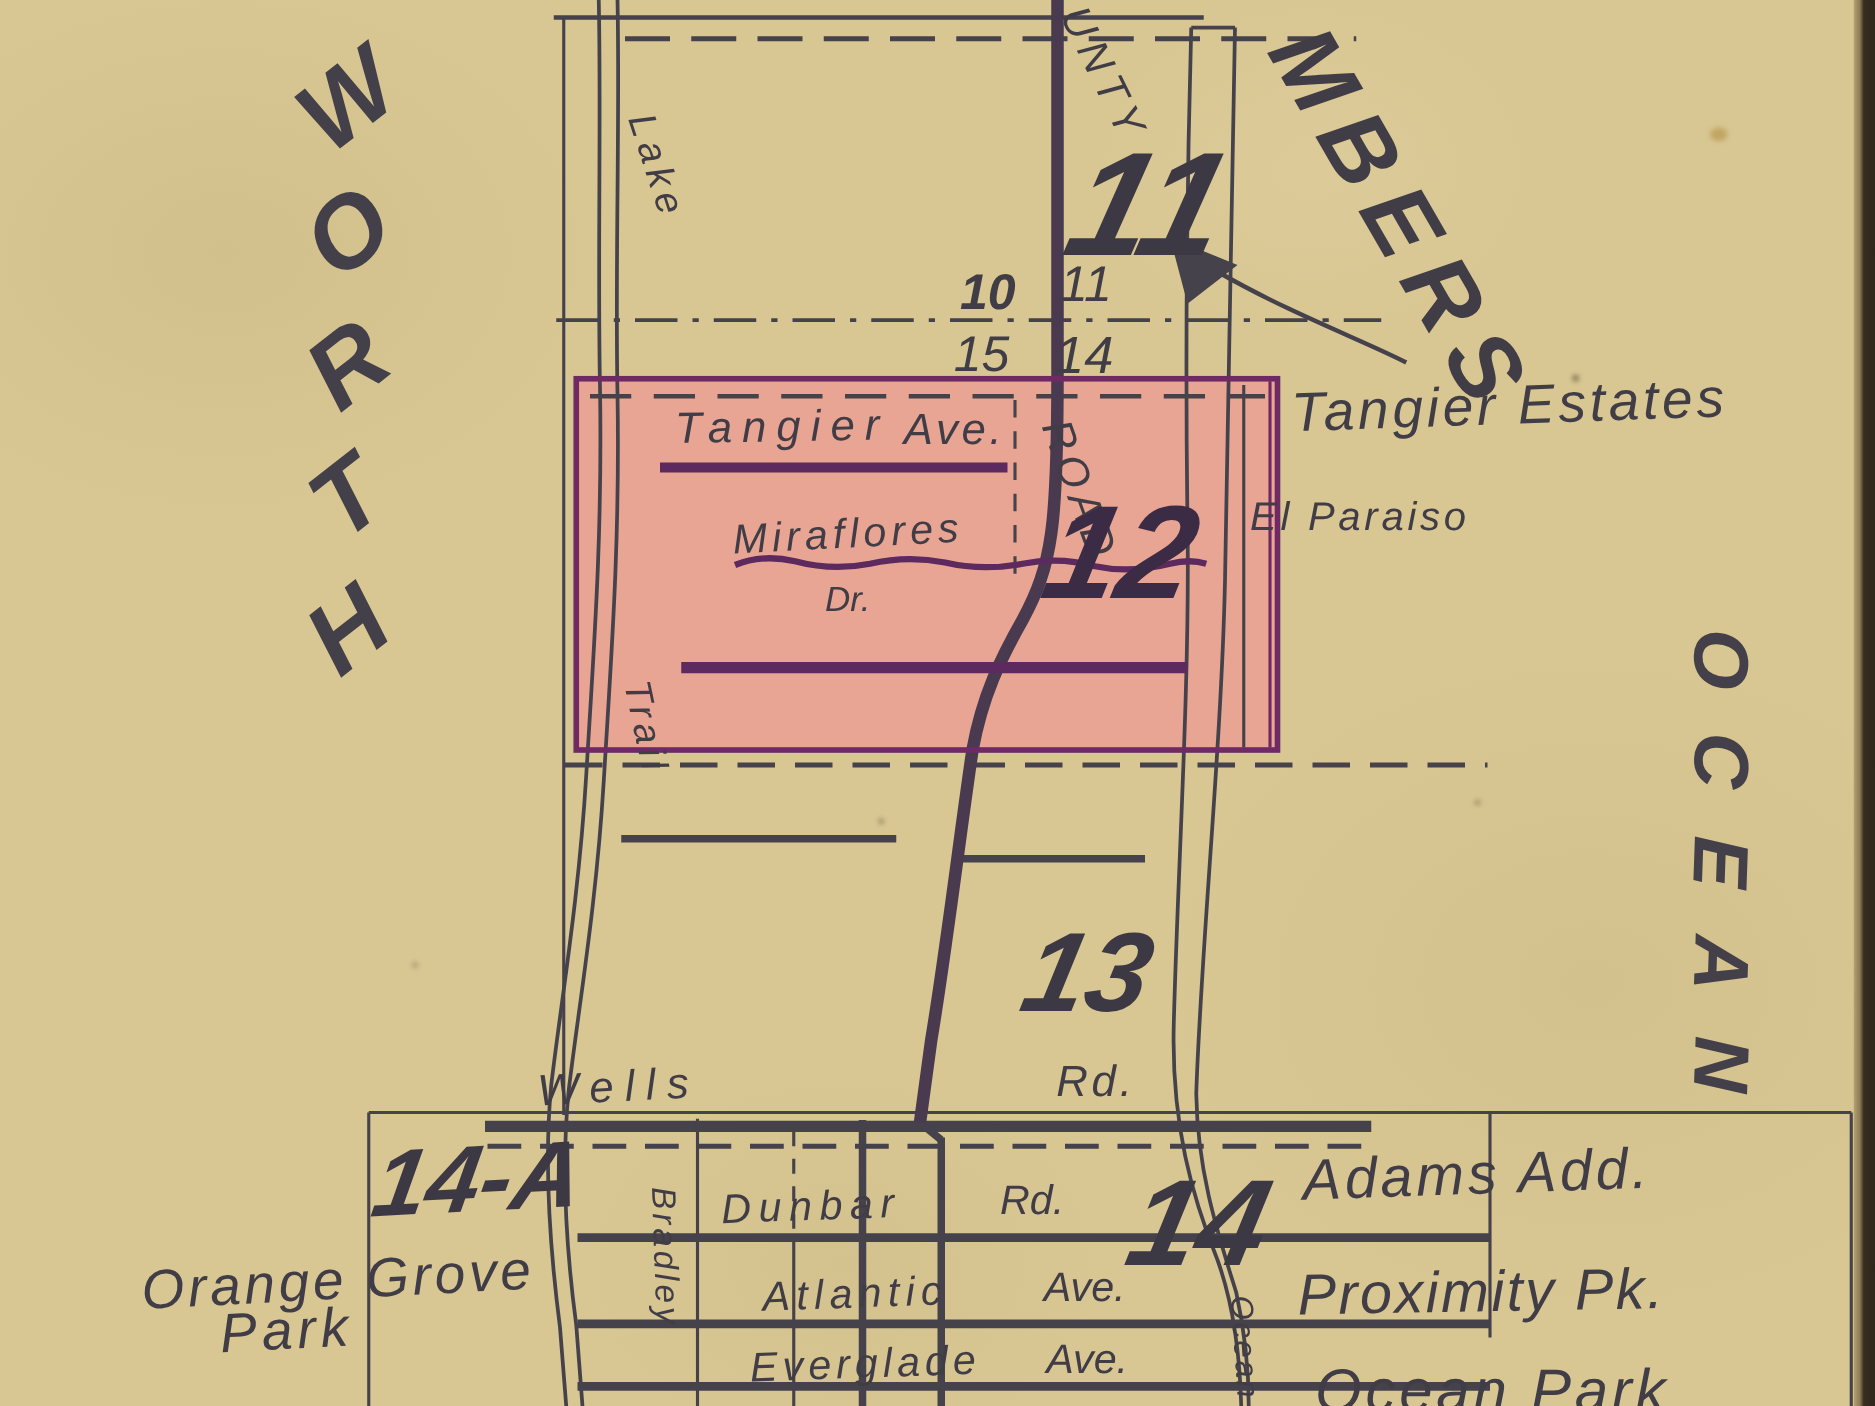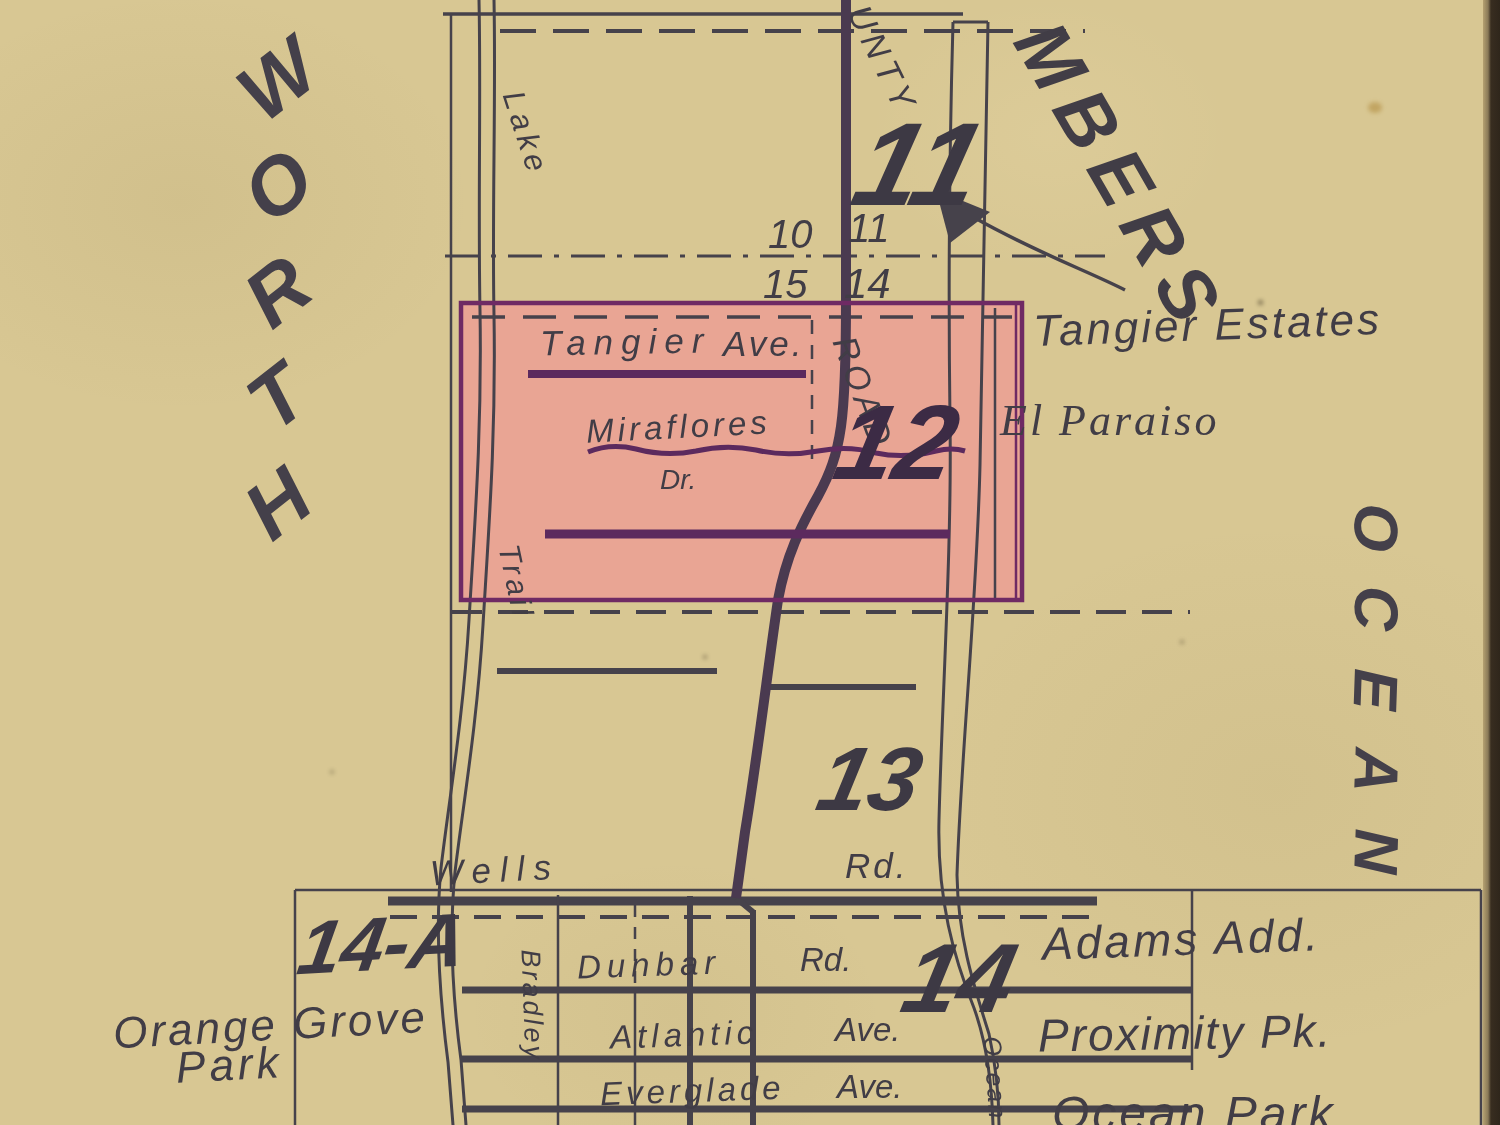--- a/index.html
+++ b/index.html
@@ -131,34 +131,34 @@
   <div class="lbl" style="left:577px;top:946px;font-size:33px;letter-spacing:6px;transform:rotate(-2deg);">Dunbar</div>
   <div class="lbl" style="left:800px;top:941px;font-size:33px;">Rd.</div>
 
   <div class="lbl" style="left:610px;top:1016px;font-size:33px;letter-spacing:5px;transform:rotate(-2deg);">Atlantic</div>
   <div class="lbl" style="left:835px;top:1011px;font-size:33px;">Ave.</div>
 
   <div class="lbl" style="left:600px;top:1072px;font-size:33px;letter-spacing:4px;transform:rotate(-2deg);">Everglade</div>
   <div class="lbl" style="left:837px;top:1068px;font-size:33px;">Ave.</div>
 
   <div class="lbl" style="left:1033px;top:300px;font-size:44px;letter-spacing:3px;transform:rotate(-2deg);">Tangier Estates</div>
-  <div class="lbl" style="left:1000px;top:395px;font-size:44px;letter-spacing:3px;font-family:Liberation Serif, serif;">El Paraiso</div>
+  <div class="lbl" style="left:1000px;top:395px;font-size:32px;letter-spacing:3px;">El Paraiso</div>
   <div class="lbl" style="left:1042px;top:912px;font-size:46px;letter-spacing:3px;transform:rotate(-2deg);">Adams Add.</div>
   <div class="lbl" style="left:1038px;top:1006px;font-size:46px;letter-spacing:2px;transform:rotate(-1deg);">Proximity Pk.</div>
   <div class="lbl" style="left:1052px;top:1086px;font-size:48px;letter-spacing:3px;">Ocean Park</div>
   <div class="lbl" style="left:113px;top:1000px;font-size:44px;letter-spacing:3px;transform:rotate(-3deg);">Orange Grove</div>
   <div class="lbl" style="left:176px;top:1040px;font-size:44px;letter-spacing:4px;transform:rotate(-3deg);">Park</div>
 
   <div class="lbl num" style="left:858px;top:96px;font-size:118px;transform:skewX(-14deg);">11</div>
   <div class="lbl num" style="left:838px;top:382px;font-size:106px;transform:skewX(-12deg);color:#3c2b45;">12</div>
   <div class="lbl num" style="left:820px;top:728px;font-size:90px;transform:skewX(-12deg);">13</div>
   <div class="lbl num" style="left:905px;top:922px;font-size:98px;transform:skewX(-12deg);">14</div>
   <div class="lbl num" style="left:300px;top:900px;font-size:76px;transform:skewX(-12deg) rotate(-3deg);">14-A</div>
 
-  <div class="lbl" style="left:768px;top:212px;font-size:40px;">10</div>
+  <div class="lbl" style="left:768px;top:212px;font-size:40px;font-weight:bold;">10</div>
   <div class="lbl" style="left:848px;top:206px;font-size:40px;">11</div>
   <div class="lbl" style="left:763px;top:262px;font-size:40px;">15</div>
   <div class="lbl" style="left:844px;top:260px;font-size:42px;">14</div>
 
   <div class="edge"></div>
   <div class="stain" style="left:1368px;top:102px;width:14px;height:11px;background:#b08a3c;opacity:.55;"></div>
   <div class="stain" style="left:1258px;top:300px;width:5px;height:5px;background:#3c3322;opacity:.6;"></div>
   <div class="stain" style="left:703px;top:655px;width:4px;height:4px;background:#3c3322;opacity:.5;"></div>
   <div class="stain" style="left:1180px;top:640px;width:4px;height:4px;background:#3c3322;opacity:.45;"></div>
   <div class="stain" style="left:330px;top:770px;width:4px;height:4px;background:#3c3322;opacity:.4;"></div>

